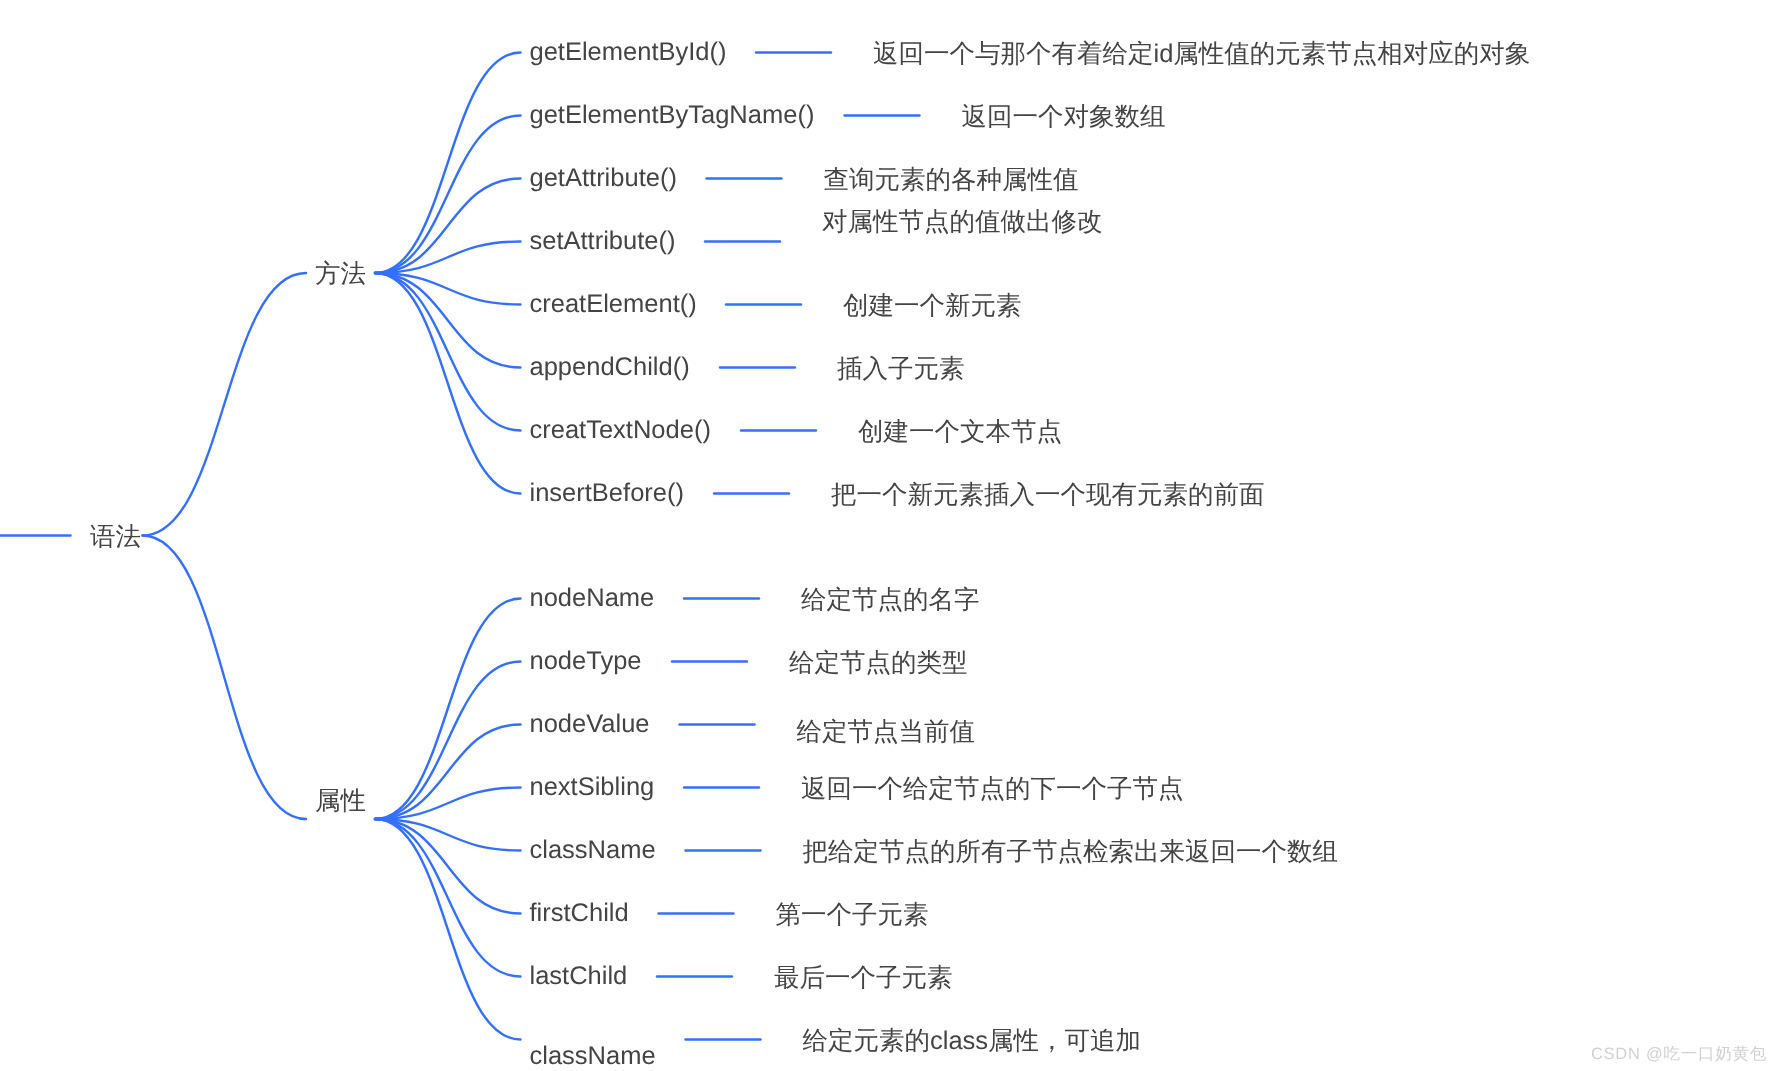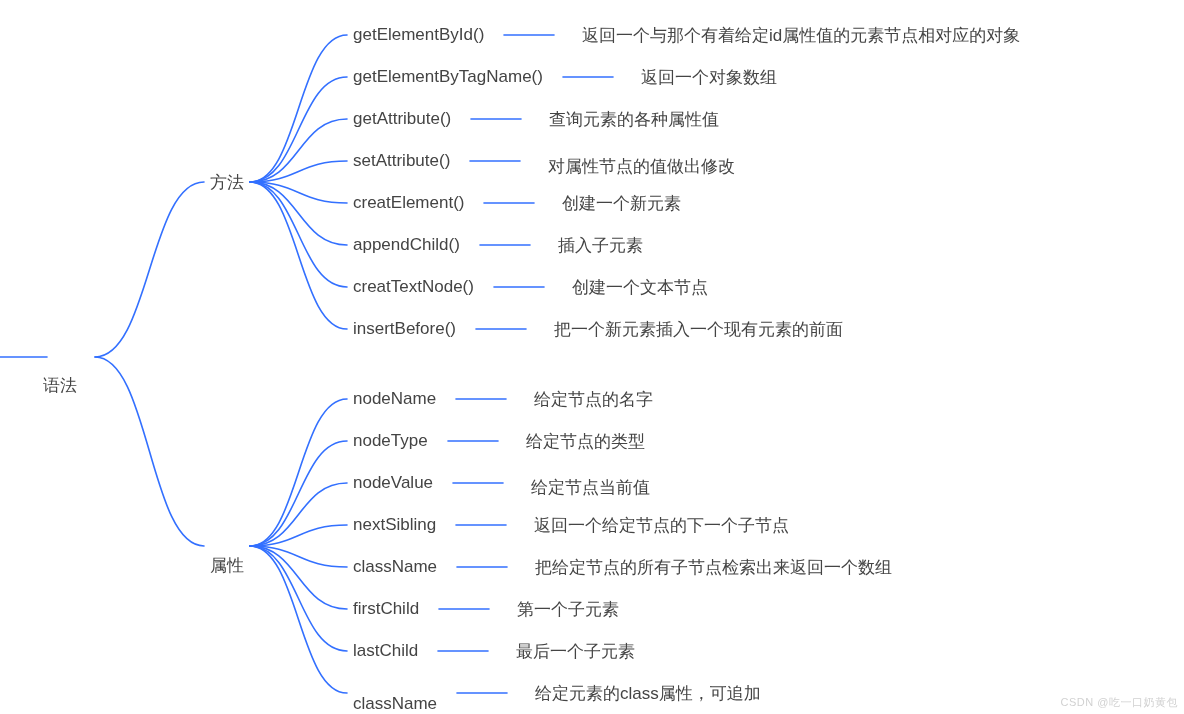--- a/index.html
+++ b/index.html
@@ -70,31 +70,31 @@
     <line x1="448" y1="441" x2="498" y2="441" stroke="#3370ff" stroke-width="1.6" stroke-linecap="round"></line>
     <line x1="453" y1="483" x2="503" y2="483" stroke="#3370ff" stroke-width="1.6" stroke-linecap="round"></line>
     <line x1="456" y1="525" x2="506" y2="525" stroke="#3370ff" stroke-width="1.6" stroke-linecap="round"></line>
     <line x1="457" y1="567" x2="507" y2="567" stroke="#3370ff" stroke-width="1.6" stroke-linecap="round"></line>
     <line x1="439" y1="609" x2="489" y2="609" stroke="#3370ff" stroke-width="1.6" stroke-linecap="round"></line>
     <line x1="438" y1="651" x2="488" y2="651" stroke="#3370ff" stroke-width="1.6" stroke-linecap="round"></line>
     <line x1="457" y1="693" x2="507" y2="693" stroke="#3370ff" stroke-width="1.6" stroke-linecap="round"></line>
   </svg>
 
 <div id="nodes">
-    <div class="node" style="left: 43px; top: 345.5px; margin-top: 28px;">语法</div>
+    <div class="node" style="left: 60px; top: 345.5px;">语法</div>
     <div class="node" style="left: 210px; top: 170.5px;">方法</div>
-    <div class="node" style="left: 210px; top: 554px;">属性</div>
+    <div class="node" style="left: 210px; top: 522px;">属性</div>
     <div class="node" style="left: 353px; top: 25px;">getElementById()</div>
     <div class="node" style="left: 582px; top: 23.5px;">返回一个与那个有着给定id属性值的元素节点相对应的对象</div>
     <div class="node" style="left: 353px; top: 67px;">getElementByTagName()</div>
     <div class="node" style="left: 641px; top: 65.5px;">返回一个对象数组</div>
     <div class="node" style="left: 353px; top: 109px;">getAttribute()</div>
     <div class="node" style="left: 549px; top: 107.5px;">查询元素的各种属性值</div>
     <div class="node" style="left: 353px; top: 151px;">setAttribute()</div>
-    <div class="node" style="left: 548px; top: 155px; text-align: center;">对属性节点的值做出修改</div>
+    <div class="node" style="left: 548px; top: 136px; text-align: center;">对属性节点的值做出修改</div>
     <div class="node" style="left: 353px; top: 193px;">creatElement()</div>
     <div class="node" style="left: 562px; top: 191.5px;">创建一个新元素</div>
     <div class="node" style="left: 353px; top: 235px;">appendChild()</div>
     <div class="node" style="left: 558px; top: 233.5px;">插入子元素</div>
     <div class="node" style="left: 353px; top: 277px;">creatTextNode()</div>
     <div class="node" style="left: 572px; top: 275.5px;">创建一个文本节点</div>
     <div class="node" style="left: 353px; top: 319px;">insertBefore()</div>
     <div class="node" style="left: 554px; top: 317.5px;">把一个新元素插入一个现有元素的前面</div>
     <div class="node" style="left: 353px; top: 389px;">nodeName</div>
     <div class="node" style="left: 534px; top: 387.5px;">给定节点的名字</div>

